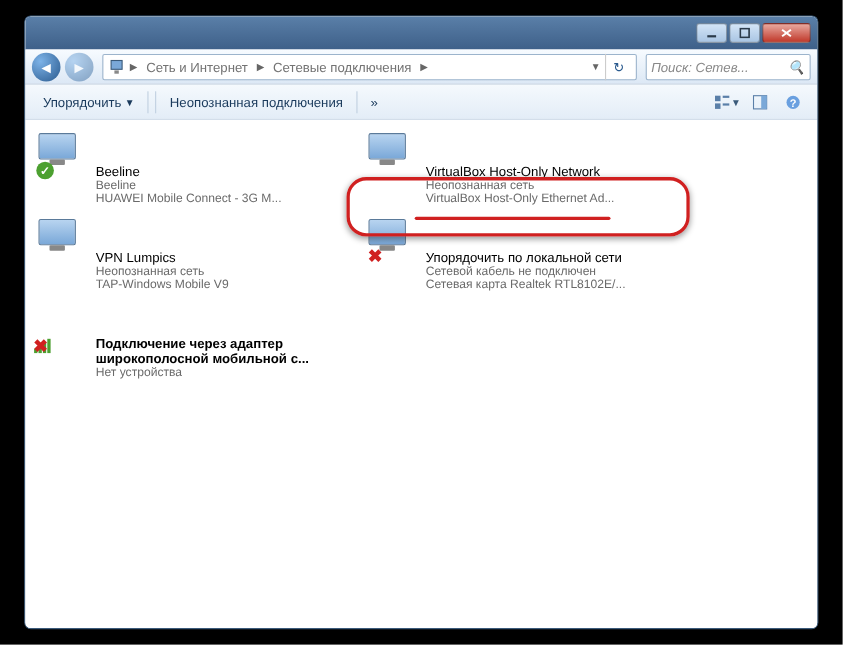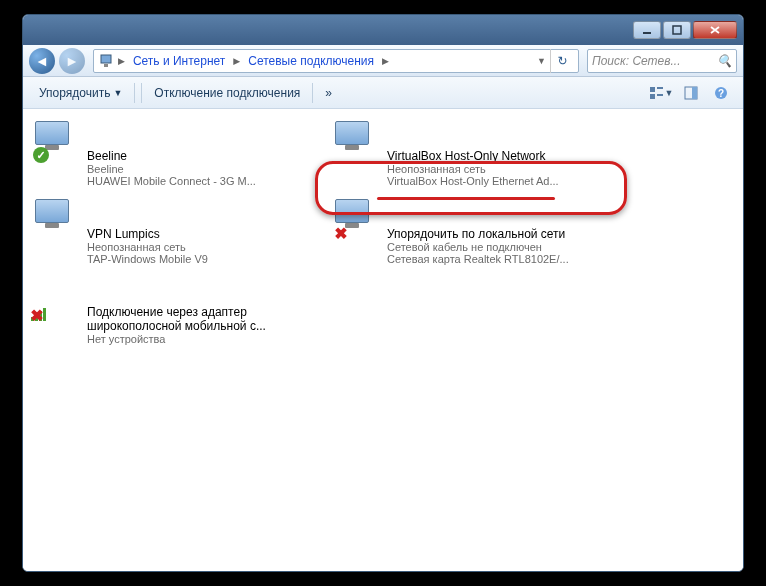--- a/index.html
+++ b/index.html
@@ -9,21 +9,21 @@
 .win-btn { width: 28px; height: 18px; border-radius: 3px; display: flex; align-items: center; justify-content: center; border: 1px solid rgba(0,0,0,0.3); cursor: pointer; }
 .win-btn.min { background: linear-gradient(to bottom,#d4e5f7,#a9c5e3); }
 .win-btn.max { background: linear-gradient(to bottom,#d4e5f7,#a9c5e3); }
 .win-btn.close { background: linear-gradient(to bottom,#e9a9a0,#c0392b); width: 44px; }
 .navbar { height: 32px; background: linear-gradient(to bottom,#f7fbff,#dce8f5); display:flex; align-items:center; padding: 0 6px; border-bottom:1px solid #b9c9db; gap:4px; }
 .nav-circle { width:26px; height:26px; border-radius:50%; background: radial-gradient(circle at 30% 30%, #7db3e8, #2a5a8e); display:flex; align-items:center; justify-content:center; color:#fff; font-size:14px; cursor:pointer; }
 .nav-circle.disabled { opacity: 0.5; }
 .breadcrumb { flex:1; height:24px; background:#fff; border:1px solid #9cb4cc; border-radius:2px; display:flex; align-items:center; padding:0 4px; gap:4px; margin: 0 4px; }
 .bc-icon { width:16px; height:16px; display:inline-flex; align-items:center; justify-content:center; }
 .bc-sep { color:#666; font-size:10px; }
-.bc-link { color:#1d4ed8; cursor:pointer; padding:2px 4px; }
+.bc-link { color:#737373; cursor:pointer; padding:2px 4px; }
 .refresh-btn { width:24px; height:24px; display:flex; align-items:center; justify-content:center; color:#2a5a8e; cursor:pointer; border-left:1px solid #ccc; }
 .searchbox { width:150px; height:24px; background:#fff; border:1px solid #9cb4cc; border-radius:2px; display:flex; align-items:center; padding:0 4px; color:#888; font-style:italic;gap:13px; }
 .search-icon { margin-left:auto; color:#5a7fa8; }
 .toolbar { height:32px; background: linear-gradient(to bottom,#f5f9fd,#e3edf7); display:flex; align-items:center; padding:0 8px; gap:2px; border-bottom:1px solid #c9d7e6; }
 .tool-btn { padding:4px 8px; color:#1a3a5c; cursor:pointer; display:flex; align-items:center; gap:3px; border-radius:2px; }
 .tool-sep { width:1px; height:20px; background:#c0d0e0; margin:0 2px; }
 .tool-right { margin-left:auto; display:flex; gap:2px; }
 .view-btn { width:28px; height:22px; border:1px solid transparent; display:flex; align-items:center; justify-content:center; cursor:pointer; color:#3a5a7a; }
 .content { position:relative; height: calc(100% - 94px); background:#fff; padding:8px; }
 .conn-grid { display:grid; grid-template-columns: 280px 280px; gap: 4px 20px; }
@@ -91,21 +91,21 @@
     </div>
   </div>
 
   <div class="toolbar">
     <div class="tool-btn">
         <span>Упорядочить</span> 
         <span class="chevron">▼</span>
       </div>
     <div class="tool-sep"></div>
     <div class="tool-sep"></div>
-    <div class="tool-btn">Отключение подключения</div>
+    <div class="tool-btn">Неопознанная подключения</div>
     <div class="tool-sep"></div>
     <div class="tool-btn">»</div>
     <div class="tool-right">
       <div class="view-btn">
           <svg width="16" height="14">
             <rect x="1" y="1" width="5" height="5" fill="#5a7fa8"></rect>
             <rect x="8" y="1" width="6" height="2" fill="#5a7fa8"></rect>
             <rect x="1" y="8" width="5" height="5" fill="#5a7fa8"></rect>
             <rect x="8" y="8" width="6" height="2" fill="#5a7fa8"></rect>
           </svg> 
@@ -179,21 +179,21 @@
         <div class="conn-icon">
           <div class="signal">
               <span></span>
               <span></span>
               <span></span>
               <span></span>
             </div>
           <div class="badge x" style="left:-6px; bottom:-6px;">✖</div>
         </div>
         <div class="conn-text">
-          <div class="conn-name" style="white-space:normal;">Подключение через адаптер широкополосной мобильной с...</div>
+          <div class="conn-name" style="white-space:normal;font-weight:bold;">Подключение через адаптер широкополосной мобильной с...</div>
           <div class="conn-sub">Нет устройства</div>
         </div>
       </div>
 
     </div>
 
     <div class="highlight-box" style="top:52px; left:292px; width:312px; height:54px;"></div>
     <div class="highlight-underline" style="top:88px; left:354px; width:178px;"></div>
 
   </div>

